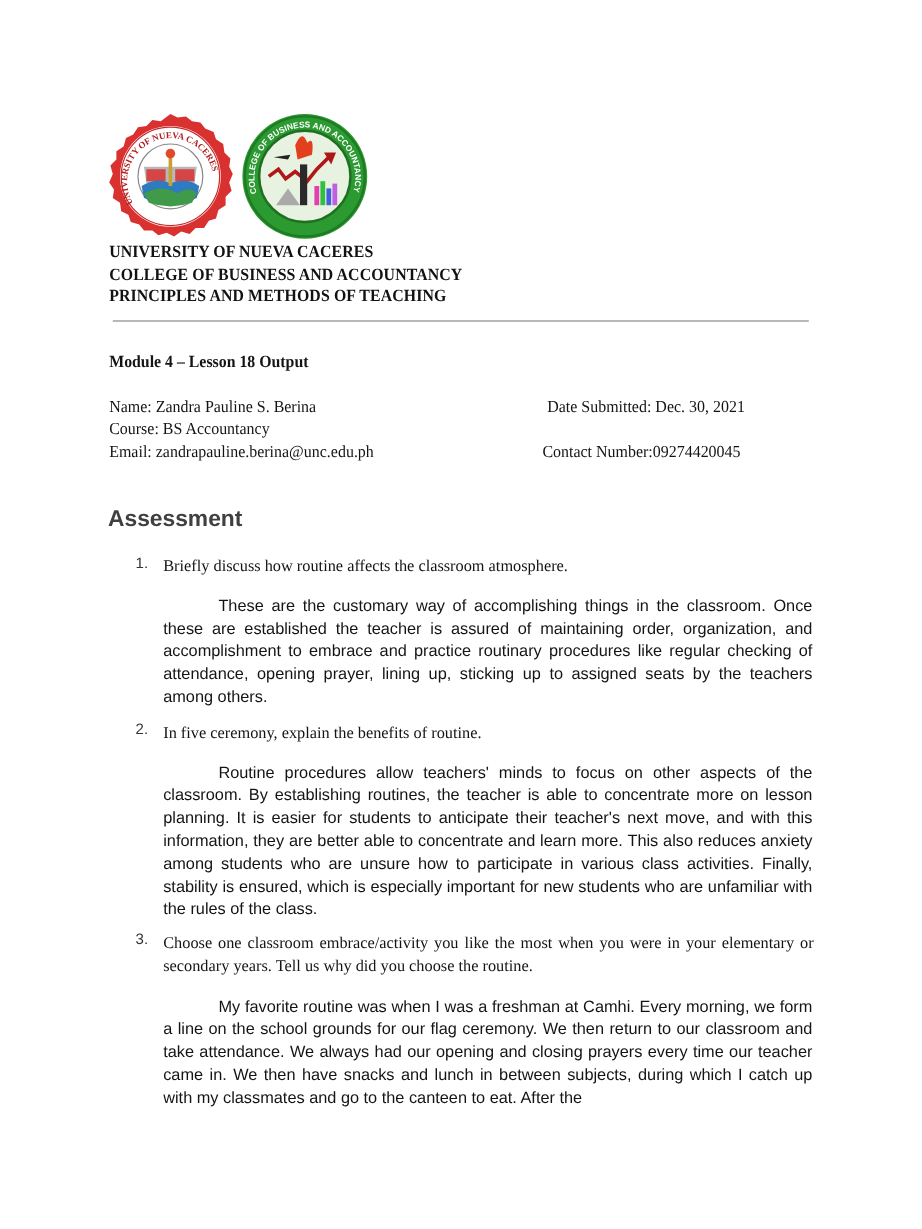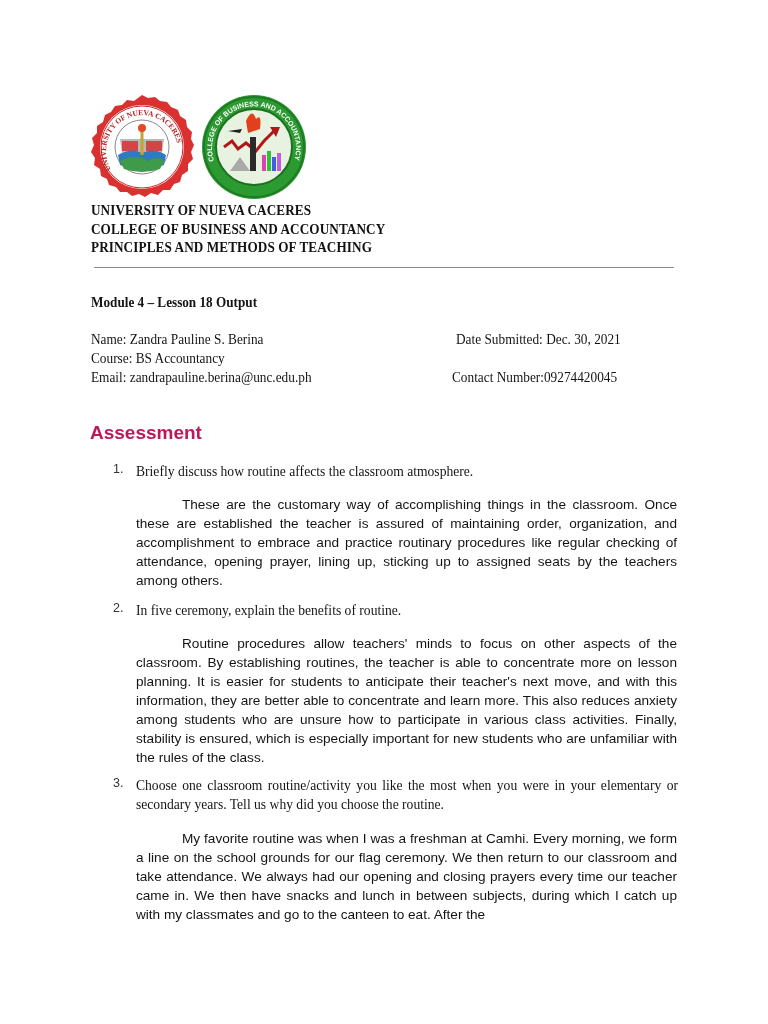--- a/index.html
+++ b/index.html
@@ -17,21 +17,21 @@
   .divider { position: absolute; left: 94px; top: 267px; width: 580px; height: 0;
              border-top: 1.5px solid #8a8a8a; }
 
   .module-title { position: absolute; left: 91px; top: 294px; font-family: "Liberation Serif", serif;
                   font-weight: bold; font-size: 14.2px; white-space: nowrap; transform: scaleX(0.93); transform-origin: left; }
 
   .info { position: absolute; font-family: "Liberation Serif", serif; font-size: 14px; white-space: nowrap;
           transform: scaleX(0.95); transform-origin: left; }
 
   .section-heading { position: absolute; left: 90px; top: 422px; font-family: "Liberation Sans", sans-serif;
-                     font-weight: bold; font-size: 19px; color: #be185d; }
+                     font-weight: bold; font-size: 19px; color: #404040; }
 
   .q { position: absolute; left: 113px; width: 565px; font-family: "Liberation Serif", serif; font-size: 13.6px; }
   .q-num { position: absolute; left: 0; top: 0; font-family: "Liberation Sans", sans-serif; font-size: 12.5px; color: #333; }
   .q-text { margin-left: 23px; line-height: 19px; }
   .answer { position: absolute; left: 136px; width: 541px; font-family: Liberation Sans, sans-serif;
             font-size: 13.6px; line-height: 19px; text-align: justify; text-indent: 46px; color: #141414; }
 </style>
 </head>
 <body>
 
@@ -108,17 +108,17 @@
   <div class="answer" style="top:495px;">These are the customary way of accomplishing things in the classroom. Once these are established the teacher is assured of maintaining order, organization, and accomplishment to embrace and practice routinary procedures like regular checking of attendance, opening prayer, lining up, sticking up to assigned seats by the teachers among others.</div>
 
   <div class="q" style="top:601px;">
     <span class="q-num">2.</span>
     <div class="q-text">In five ceremony, explain the benefits of routine.</div>
   </div>
   <div class="answer" style="top:634px;">Routine procedures allow teachers' minds to focus on other aspects of the classroom. By establishing routines, the teacher is able to concentrate more on lesson planning. It is easier for students to anticipate their teacher's next move, and with this information, they are better able to concentrate and learn more. This also reduces anxiety among students who are unsure how to participate in various class activities. Finally, stability is ensured, which is especially important for new students who are unfamiliar with the rules of the class.</div>
 
   <div class="q" style="top:776px;">
     <span class="q-num">3.</span>
-    <div class="q-text" style="text-align: justify;">Choose one classroom routine/activity you like the most when you were in your elementary or secondary years. Tell us why did you choose the routine.</div>
+    <div class="q-text" style="text-align: justify;">Choose one classroom embrace/activity you like the most when you were in your elementary or secondary years. Tell us why did you choose the routine.</div>
   </div>
   <div class="answer" style="top:829px; height:96px; overflow:hidden;">My favorite routine was when I was a freshman at Camhi. Every morning, we form a line on the school grounds for our flag ceremony. We then return to our classroom and take attendance. We always had our opening and closing prayers every time our teacher came in. We then have snacks and lunch in between subjects, during which I catch up with my classmates and go to the canteen to eat. After the</div>
 
 </div>
 
 </body></html>

